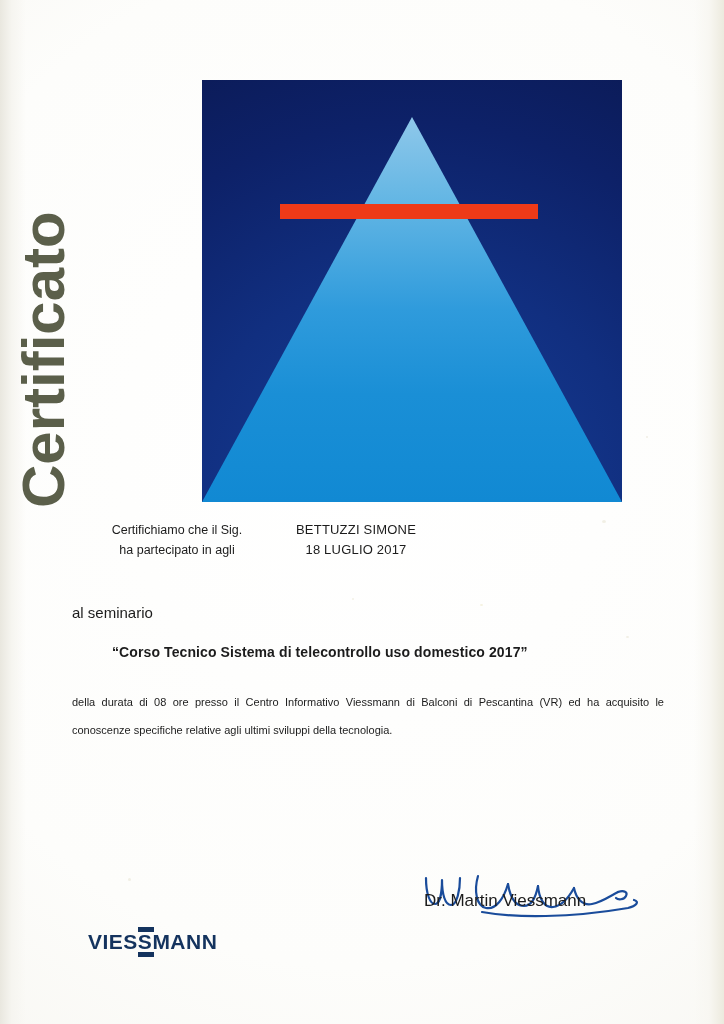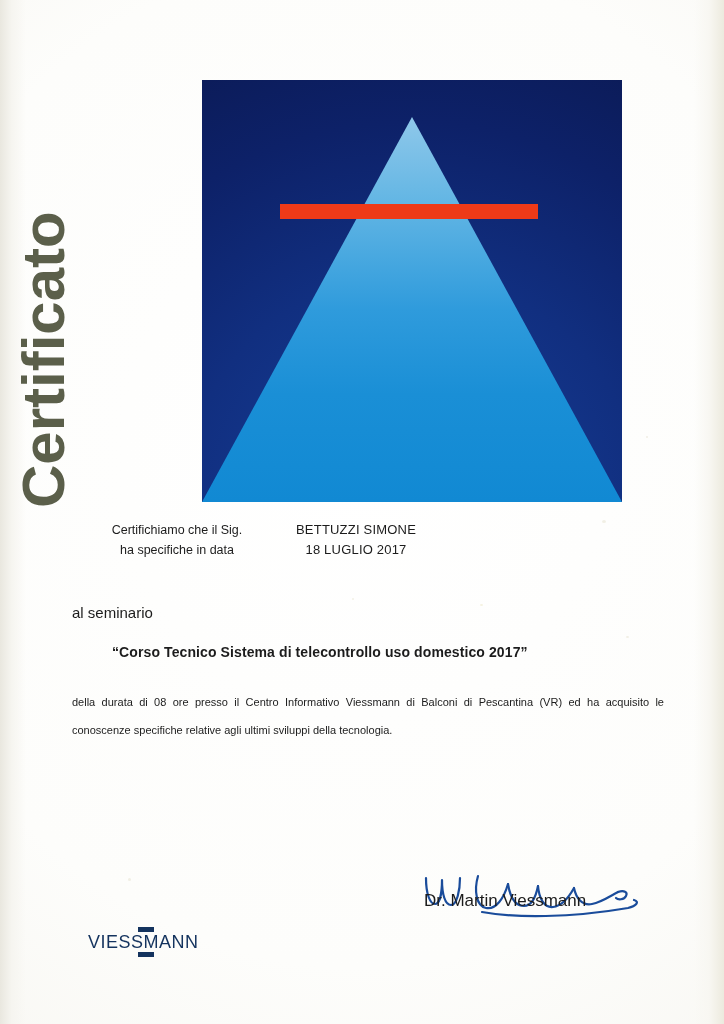--- a/index.html
+++ b/index.html
@@ -178,22 +178,22 @@
   }
 
   
   .logo {
     position: absolute;
     left: 88px;
     top: 928px;
     width: 150px;
     height: 28px;
     font-family: "Liberation Sans", sans-serif;
-    font-weight: 400;
-    font-size: 18px;
+    font-weight: 700;
+    font-size: 21px;
     letter-spacing: .5px;
     color: #14335e;
     line-height: 28px;
     white-space: nowrap;
   }
   .logo .mark {
     display: inline-block;
     position: relative;
   }
   .logo .bar-top,
@@ -229,21 +229,21 @@
   <div class="hero">
     <div class="mountain"></div>
     <div class="bar"></div>
   </div>
 
   <div class="body-text">
 
     <div class="row-recipient">
       <div class="intro">
         <div>Certifichiamo che il Sig.</div>
-        <div>ha specifiche in data</div>
+        <div>ha partecipato in agli</div>
       </div>
       <div class="recipient">
         <div>BETTUZZI SIMONE</div>
         <div>18 LUGLIO 2017</div>
       </div>
     </div>
 
     <div class="seminar-label">al seminario</div>
 
     <div class="course-title">“Corso Tecnico Sistema di telecontrollo uso domestico 2017”</div>

